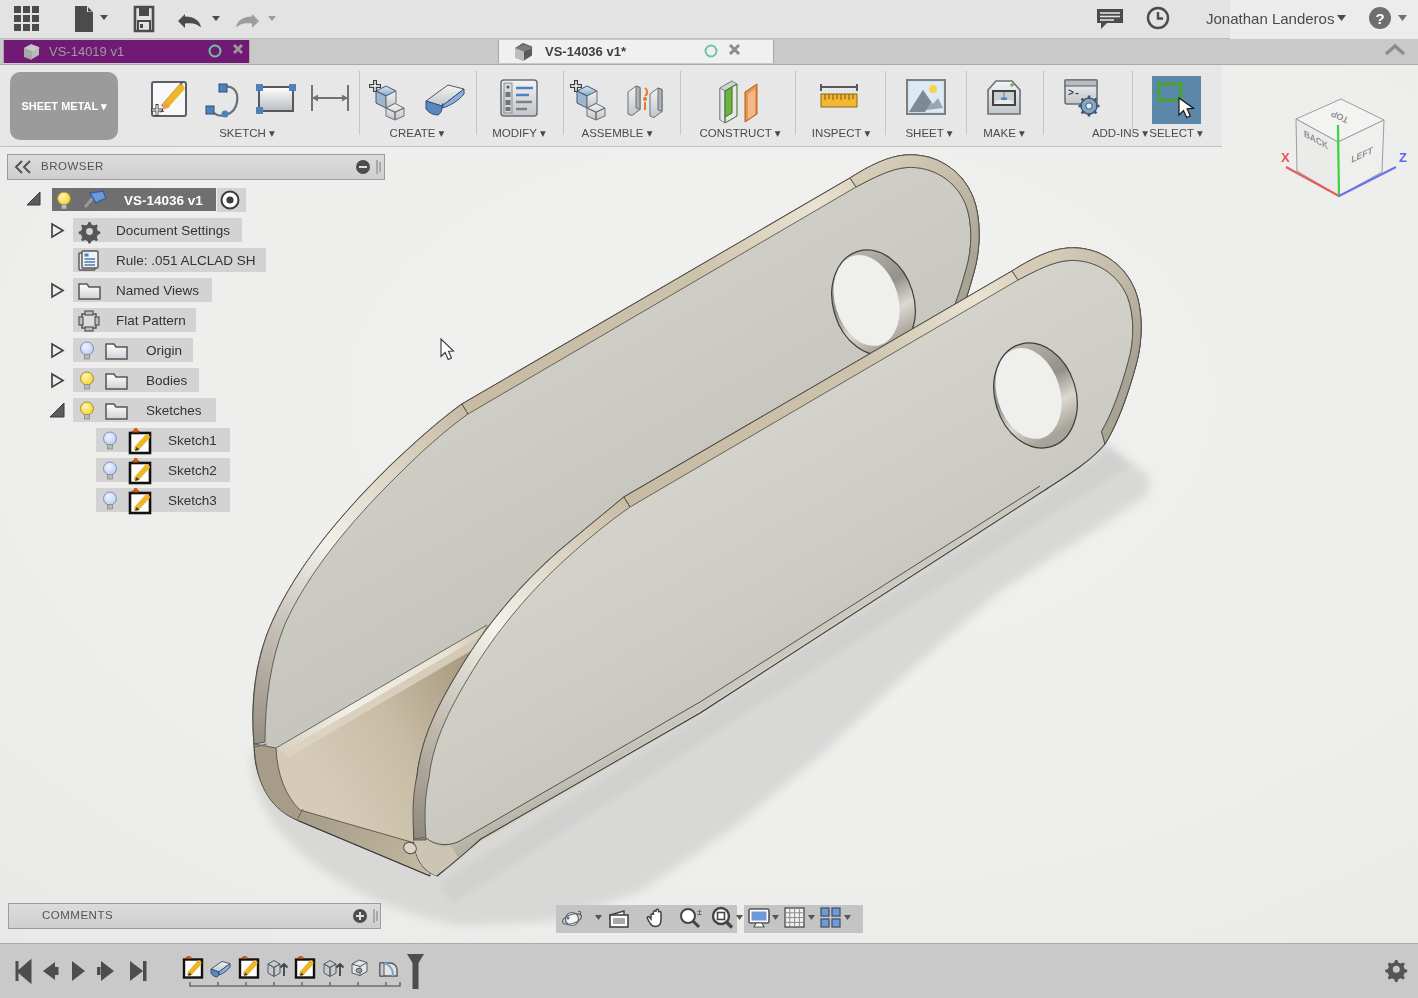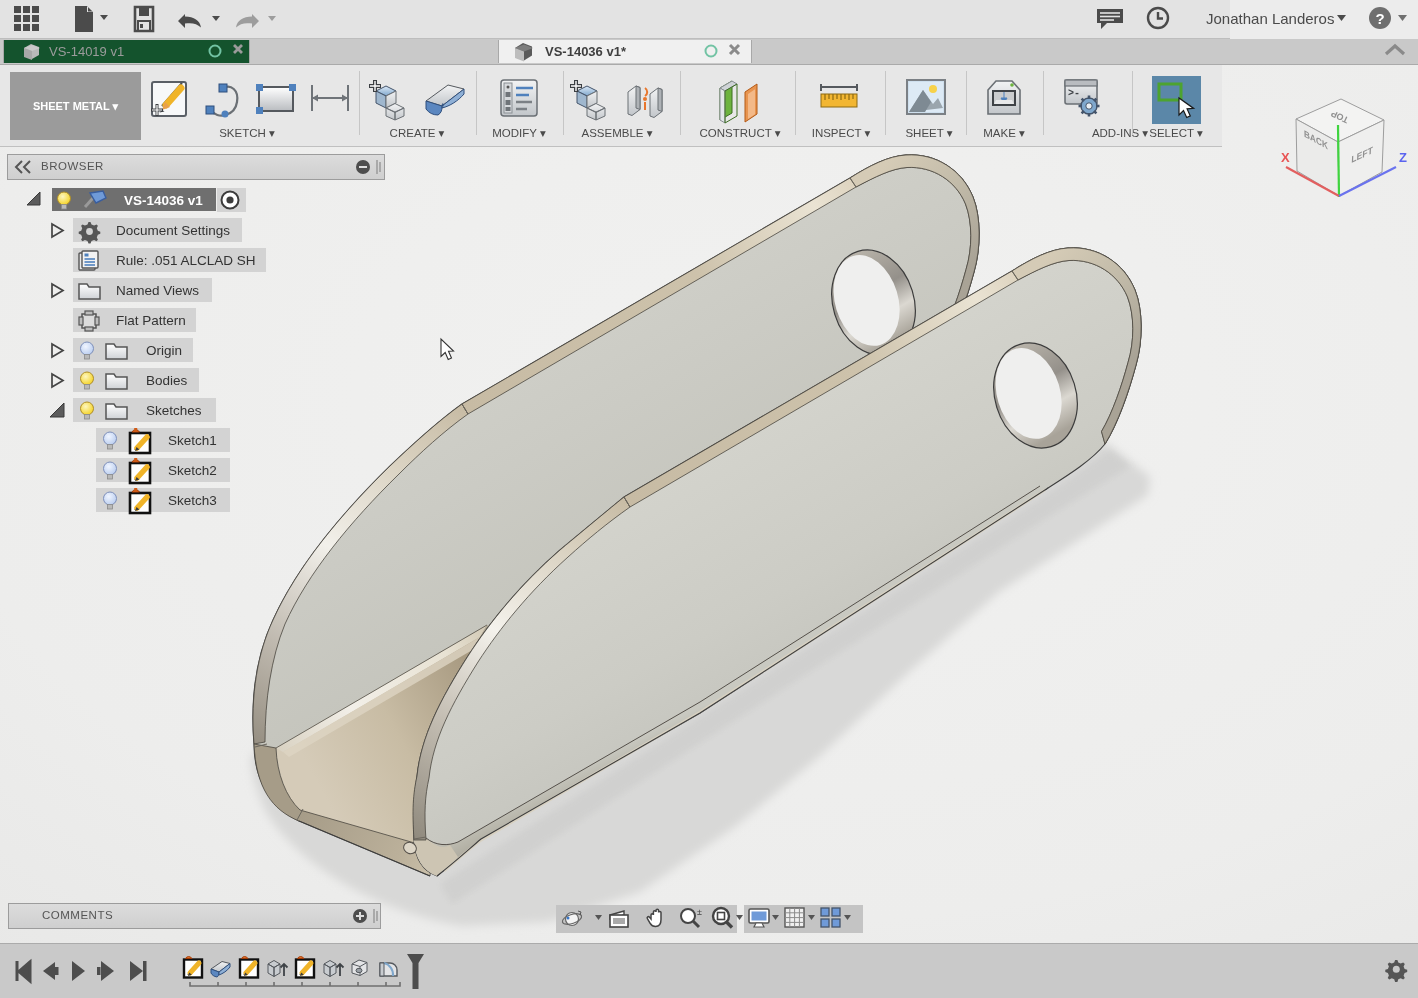--- a/index.html
+++ b/index.html
@@ -3,30 +3,30 @@
 <meta charset="utf-8">
 <style>
   html,body{margin:0;padding:0;width:1418px;height:998px;overflow:hidden;
     font-family:"Liberation Sans", sans-serif;}
   #app{position:relative;width:1418px;height:998px;background:#ececec;}
   .abs{position:absolute;}
   
   #topbar{left:0;top:0;width:1230px;height:38px;background:#e3e3e3;border-bottom:1px solid #bdbdbd;z-index:20;}
   
   #tabbar{left:0;top:39px;width:1418px;height:25px;background:#c9c9c9;z-index:20;border-bottom:1px solid #aaa;}
-  .tab{position:absolute;top:1px;height:23px;background:#14532d;border-right:1px solid #a8a8a8;border-left:1px solid #a8a8a8;}
+  .tab{position:absolute;top:1px;height:23px;background:#701a75;border-right:1px solid #a8a8a8;border-left:1px solid #a8a8a8;}
   .tab .tname{position:absolute;top:4px;font-size:13px;color:#9b9b9b;}
   .tab.active{background:#f0f0f0;}
   .tab.active .tname{color:#3f3f3f;font-weight:bold;}
   
   #toolbar{left:0;top:65px;width:1222px;height:81px;background:#e7e7e7;border-bottom:1px solid #c0c0c0;z-index:20;}
   .tlabel{position:absolute;top:61px;font-size:11.5px;color:#4a4a4a;white-space:nowrap;transform:translateX(-50%);}
   .tsep{position:absolute;top:6px;height:64px;width:1px;background:#c6c6c6;}
-  #smbtn{position:absolute;left:10px;top:7px;width:131px;height:68px;background:#9b9b9b;color:#fff;
-     font-size:11px;font-weight:bold;text-align:center;line-height:68px;}
+  #smbtn{position:absolute;left:10px;top:7px;width:108px;height:68px;background:#9b9b9b;color:#fff;
+     font-size:11px;font-weight:bold;text-align:center;line-height:68px;border-radius:10px;}
   
   .panelhdr{position:absolute;height:24px;background:linear-gradient(#dcdcdc,#cfcfcf);border:1px solid #9c9c9c;z-index:30;}
   .panelhdr .ptitle{position:absolute;left:33px;top:5px;font-size:11.5px;color:#555;letter-spacing:0.5px;}
   
   #bottombar{left:0;top:943px;width:1418px;height:55px;background:#c9c9c9;border-top:1px solid #ababab;z-index:20;}
 </style>
 </head>
 <body>
 <div id="app">
 
@@ -323,21 +323,21 @@
       <svg width="245" height="23" style="position:absolute;left:0;top:0">
         <g transform="translate(18,3)">
             <path d="M2 5 l7 -4 8 3 0 8 -7 4 -8 -3 z" fill="#b9b9b9"></path>
             <path d="M2 5 l8 3 8 -3 -8 -3z" fill="#c9c9c9"></path>
             <path d="M2 5 l8 3 0 9 -8 -3z" fill="#a8a8a8"></path>
           </g>
         <circle cx="211" cy="11" r="5.5" fill="none" stroke="#72c3a4" stroke-width="2"></circle>
         <path d="M230 5 l8 8 m0 -8 l-8 8" stroke="#9b9b9b" stroke-width="2.8"></path>
       </svg>
     </div>
-    <div class="tab active" style="left:498px;width:252px;">
+    <div class="tab active" style="left:498px;width:252px;padding-left:22px;">
       <span class="tname" style="left:46px;">VS-14036 v1*</span>
       <svg width="252" height="23" style="position:absolute;left:0;top:0">
         <g transform="translate(14,2)">
             <path d="M2 6 l8 -5 9 3.5 0 9 -8 5 -9 -3.5 z" fill="#5a5a5a"></path>
             <path d="M2 6 l9 3.5 9 -3.5 -9 -3.5z" fill="#7d7d7d"></path>
             <path d="M2 6 l9 3.5 0 10 -9 -3.5z" fill="#bdbdbd"></path>
           </g>
         <circle cx="212" cy="11" r="5.5" fill="none" stroke="#72c3a4" stroke-width="2"></circle>
         <path d="M231 5 l9 9 m0 -9 l-9 9" stroke="#8b8b8b" stroke-width="3"></path>
       </svg>

